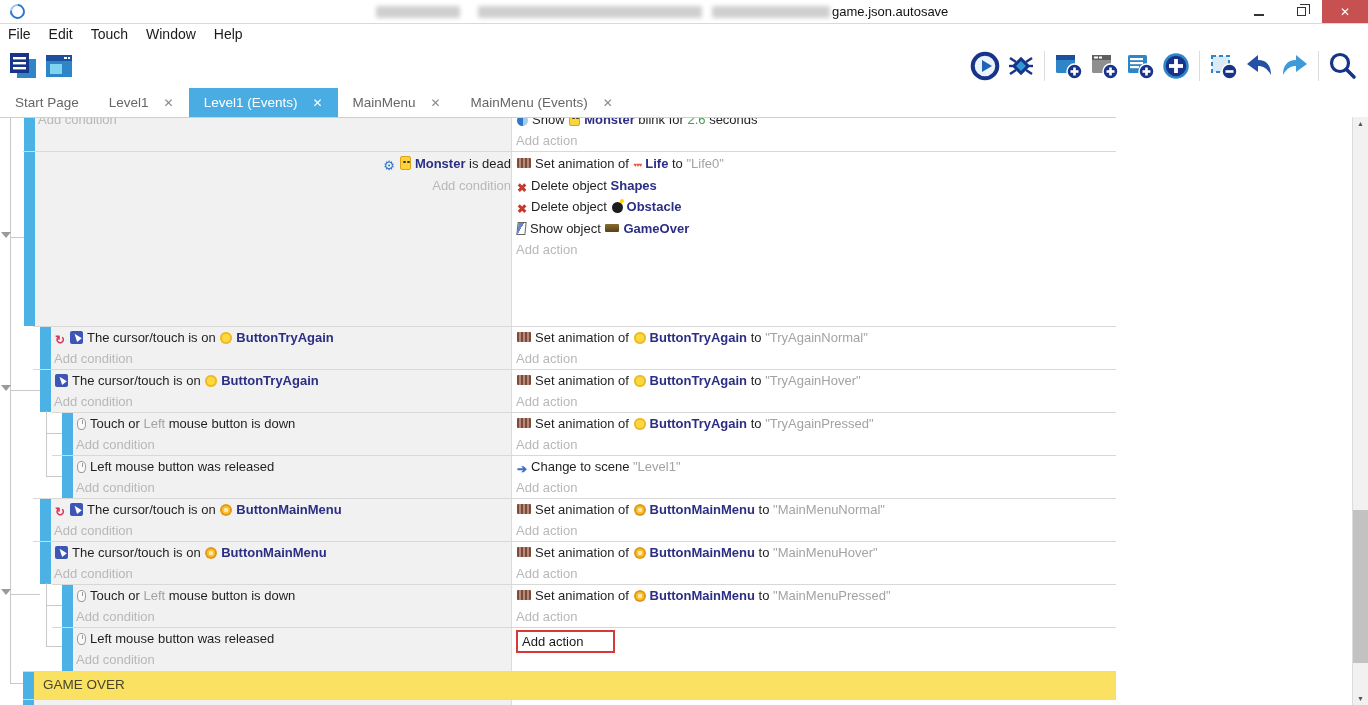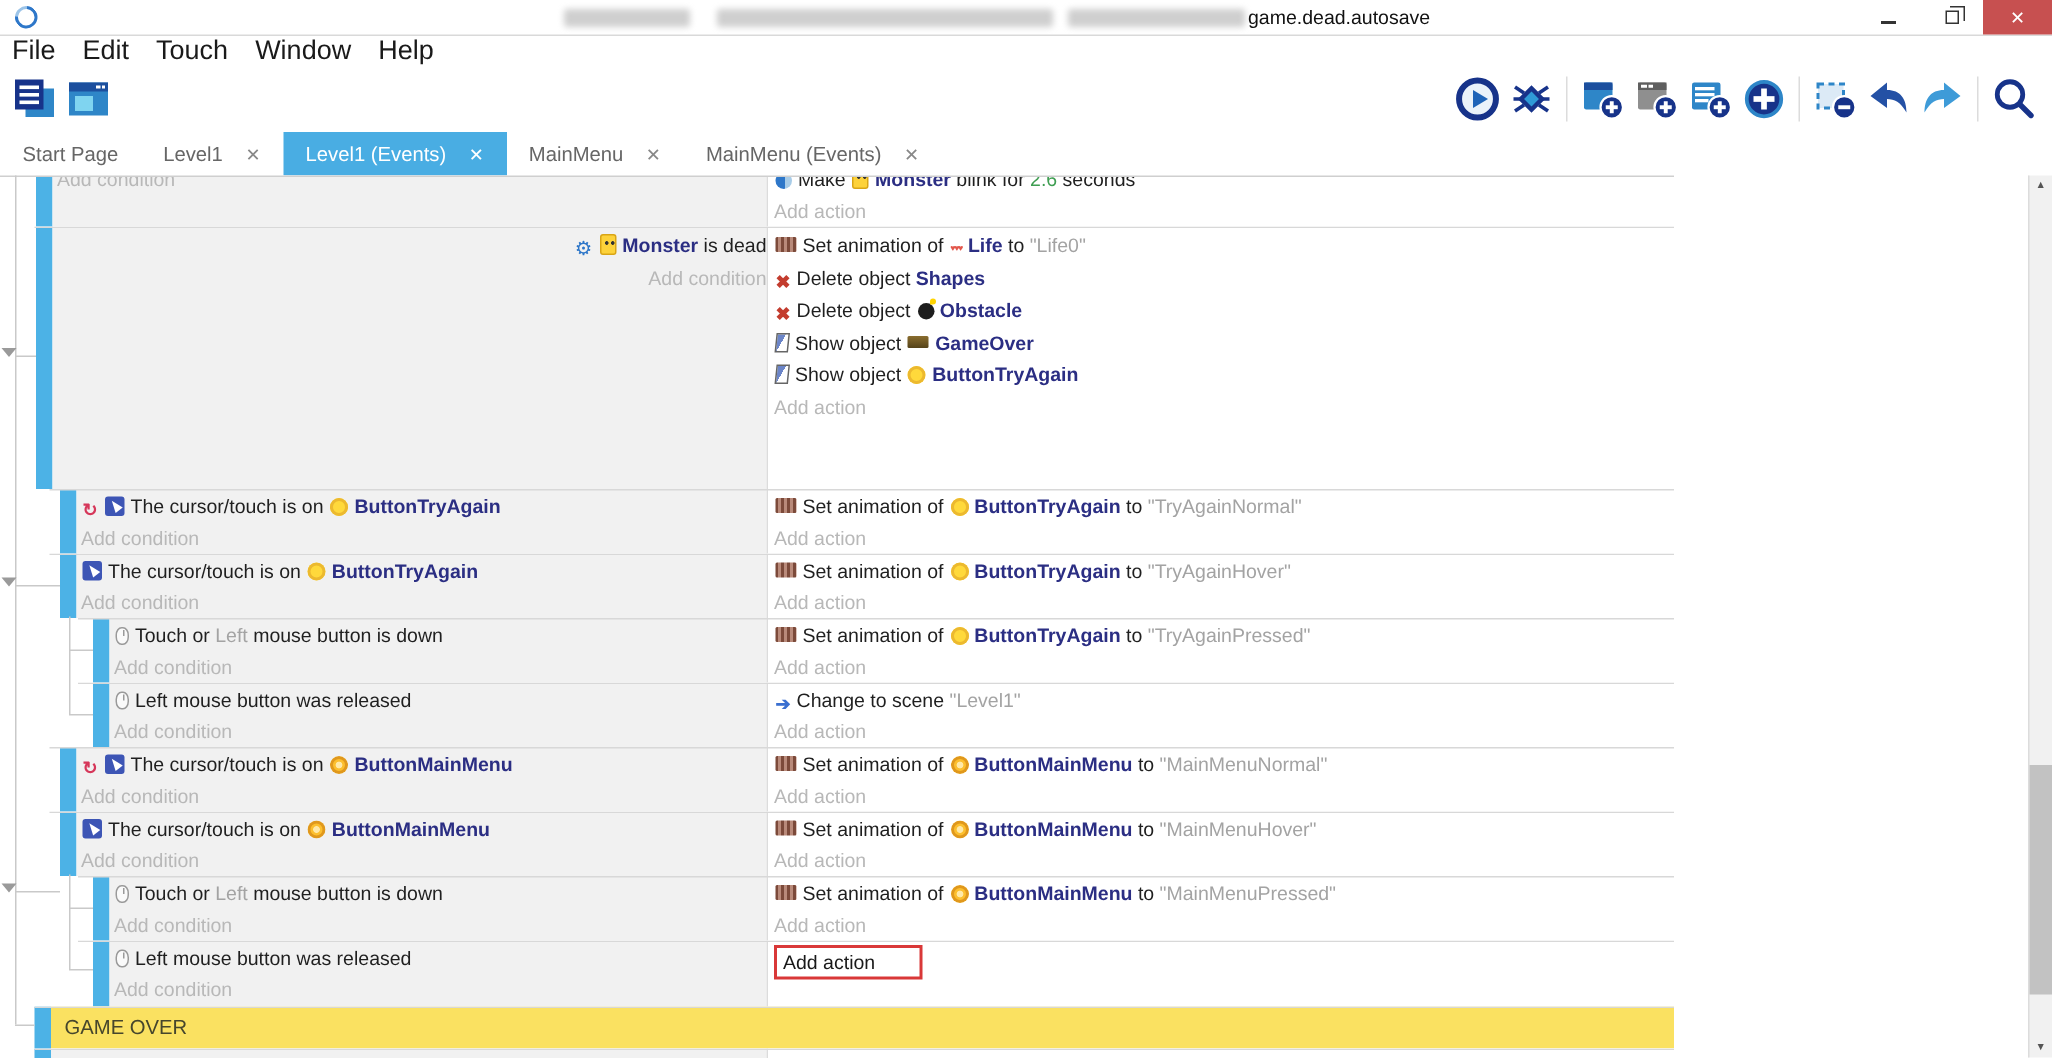--- a/index.html
+++ b/index.html
@@ -14,21 +14,21 @@
   .b1{left:376px;width:84px;} .b2{left:478px;width:224px;} .b3{left:712px;width:118px;}
   .title-text{position:absolute;left:832px;top:4px;font-size:13px;color:#111;}
   .wctrl{position:absolute;right:0;top:0;height:23px;display:flex;}
   .wbtn{width:42px;height:23px;display:flex;align-items:center;justify-content:center;color:#333;}
   .minbar{display:inline-block;width:10px;height:2px;background:#333;margin-top:6px;}
   .restore-sq{position:relative;width:9px;height:9px;border:1.5px solid #333;background:#fff;}
   .restore-sq::before{content:"";position:absolute;left:2px;top:-4px;width:9px;height:9px;border:1.5px solid #333;border-left:none;border-bottom:none;}
   .wbtn.close{width:46px;background:#c75050;color:#fff;font-size:12px;}
   
   .menubar{position:absolute;left:0;top:24px;width:1368px;height:19px;background:#fff;display:flex;align-items:center;}
-  .menu-item{font-size:18px;color:#1a1a1a;padding:0 9px;}
+  .menu-item{font-size:14px;color:#1a1a1a;padding:0 9px;}
   .menu-item:first-child{padding-left:8px;}
   
   .toolbar{position:absolute;left:0;top:43px;width:1368px;height:45px;background:#fff;display:flex;align-items:center;}
   .tbtn{width:36px;height:36px;display:flex;align-items:center;justify-content:center;}
   .tsep{width:1px;height:30px;background:#dcdcdc;margin:0 5px;}
   .tb-left{display:flex;align-items:center;padding-left:5px;}
   .tb-right{display:flex;align-items:center;margin-left:auto;padding-right:8px;}
   
   .tabbar{position:absolute;left:0;top:88px;width:1368px;height:29px;background:#fff;display:flex;}
   .tab{display:flex;align-items:center;height:29px;padding:0 15px;gap:15px;font-size:13.5px;color:#666;}
@@ -85,21 +85,21 @@
   .sb-thumb{position:absolute;left:0;top:393px;width:15px;height:153px;background:#c2c2c2;}
 </style>
 </head>
 <body>
 
 <div class="titlebar">
   <span class="logo"></span>
   <div class="blur b1"></div>
   <div class="blur b2"></div>
   <div class="blur b3"></div>
-  <span class="title-text">game.dead.autosave</span>
+  <span class="title-text">game.json.autosave</span>
   <div class="wctrl">
     <div class="wbtn">
         <span class="minbar"></span>
       </div>
     <div class="wbtn">
         <span class="restore-sq"></span>
       </div>
     <div class="wbtn close">✕</div>
   </div>
 </div>
@@ -244,38 +244,37 @@
 </div>
 
 <div id="sheet">
     <div class="row row-cut" style="height: 33px;">
       <div class="spacer" style="width: 24px;"></div>
       <div class="bar"></div>
       <div class="cond-cell" style="width: 476px;">
         <div class="line cut ph">Add condition</div>
       </div>
       <div class="act-cell">
-        <div class="line cut"><span class="ic blink-icon"></span><span class="t-plain">Make </span><span class="ic monster-icon"></span><span class="t-obj">Monster</span><span class="t-plain"> blink for </span><span class="t-num">2.6</span><span class="t-plain"> seconds</span></div>
+        <div class="line cut"><span class="ic blink-icon"></span><span class="t-plain">Show </span><span class="ic monster-icon"></span><span class="t-obj">Monster</span><span class="t-plain"> blink for </span><span class="t-num">2.6</span><span class="t-plain"> seconds</span></div>
         <div class="line ph">Add action</div>
       </div>
     </div>
     <div class="row row-big" style="height: 175px;">
       <div class="sep" style="left: 23px;"></div>
       <div class="spacer" style="width: 24px;"></div>
       <div class="bar"></div>
       <div class="cond-cell" style="width: 476px; text-align: right;">
         <div class="line"><span class="ic gear-icon"></span><span class="ic monster-icon"></span><span class="t-obj">Monster</span><span class="t-plain"> is dead</span></div>
         <div class="line ph">Add condition</div>
       </div>
       <div class="act-cell">
         <div class="line"><span class="ic animation-icon"></span><span class="t-plain">Set animation of </span><span class="ic life-icon"></span><span class="t-obj">Life</span><span class="t-plain"> to </span><span class="t-val">"Life0"</span></div>
         <div class="line"><span class="ic delete-icon"></span><span class="t-plain">Delete object </span><span class="t-obj">Shapes</span></div>
         <div class="line"><span class="ic delete-icon"></span><span class="t-plain">Delete object </span><span class="ic bomb-icon"></span><span class="t-obj">Obstacle</span></div>
         <div class="line"><span class="ic show-icon"></span><span class="t-plain">Show object </span><span class="ic gameover-icon"></span><span class="t-obj">GameOver</span></div>
-        <div class="line"><span class="ic show-icon"></span><span class="t-plain">Show object </span><span class="ic coin-yellow-icon"></span><span class="t-obj">ButtonTryAgain</span></div>
         <div class="line ph">Add action</div>
       </div>
     </div>
     <div class="row" style="height: 43px;">
       <div class="sep" style="left: 33px;"></div>
       <div class="spacer" style="width: 40px;"></div>
       <div class="bar"></div>
       <div class="cond-cell" style="width: 460px;">
         <div class="line"><span class="ic invert-icon"></span><span class="ic cursor-icon"></span><span class="t-plain">The cursor/touch is on </span><span class="ic coin-yellow-icon"></span><span class="t-obj">ButtonTryAgain</span></div>
         <div class="line ph">Add condition</div>

